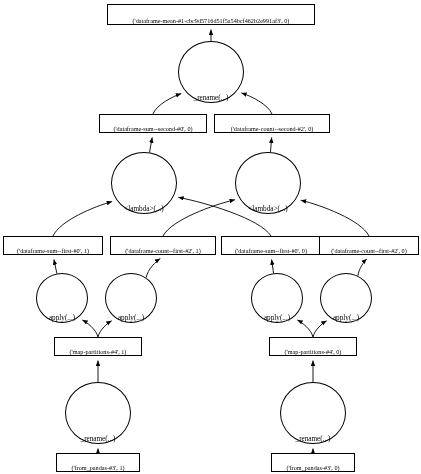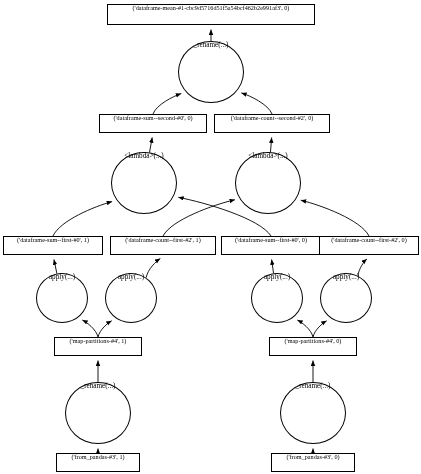--- a/index.html
+++ b/index.html
@@ -1,20 +1,20 @@
 <!DOCTYPE html>
 <html><head>
 <meta charset="utf-8">
 <style>
   html,body{margin:0;padding:0;background:#ffffff;}
   body{width:421px;height:474px;font-family:"Liberation Serif",serif;}
   #canvas{position:relative;width:421px;height:474px;overflow:hidden;background:#fff;}
   svg.edges{position:absolute;left:0;top:0;width:421px;height:474px;pointer-events:none;}
 
-  .node{position:absolute;box-sizing:border-box;display:flex;align-items:flex-start;
+  .node{position:absolute;box-sizing:border-box;display:flex;align-items:flex-end;
         justify-content:center;color:#000;white-space:nowrap;}
   .node.box{border:1px solid #000;background:#fff;border-radius:0;}
   .node.circle{border:1px solid #000;background:#fff;border-radius:50%;}
   .node .lbl{display:block;line-height:1;text-align:center;}
 </style>
 </head>
 <body>
 
 <div id="canvas">
   <svg class="edges" viewBox="0 0 421 474">

